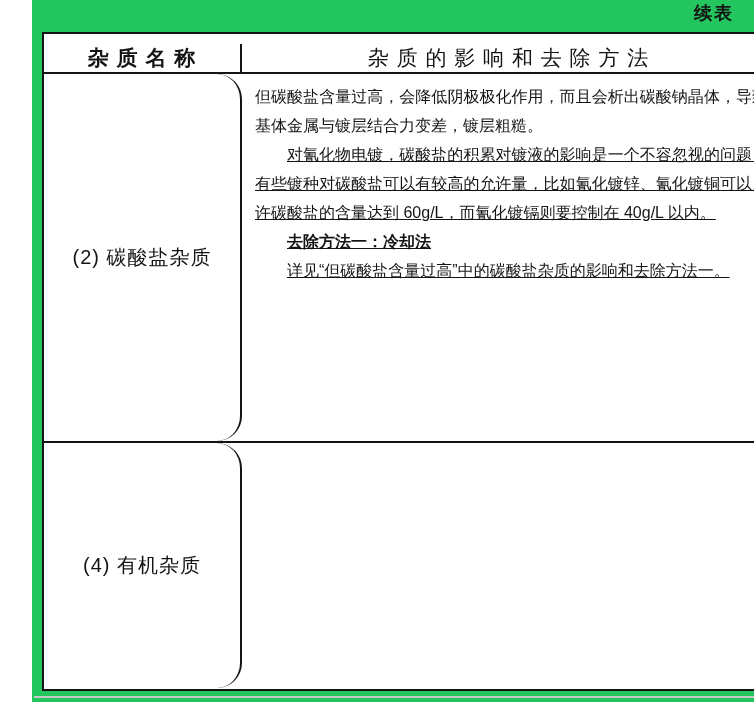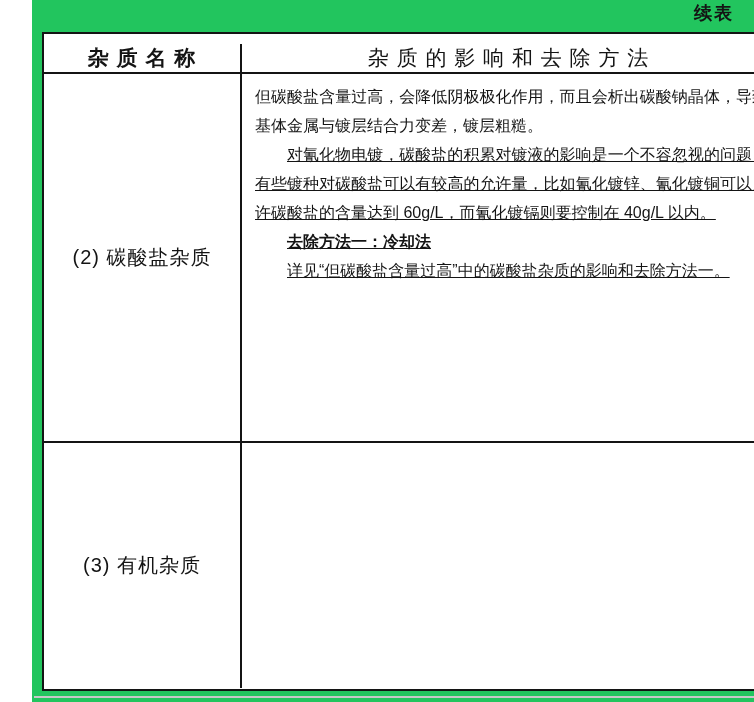--- a/index.html
+++ b/index.html
@@ -54,20 +54,21 @@
   .t-row:last-child { border-bottom: none; }
   .t-row.row-0 { height: 369px; }
   .t-row.row-1 { height: 245px; }
 
   .name-cell {
     width: 198px;
     border-right: 2px solid #141414;
     display: flex; align-items: center; justify-content: center;
     font-size: 20px; letter-spacing: 1px;
     white-space: nowrap;
+    border-radius: 25px;
   }
   .content-cell {
     flex: 1;
     padding: 8px 7px 0 13px;
     font-size: 16px;
     line-height: 29px;
     text-align: justify;
     overflow: hidden;
   }
   .content-cell p { margin: 0; }
@@ -99,21 +100,21 @@
         <div class="t-row row-0">
           <div class="name-cell">(2) 碳酸盐杂质</div>
           <div class="content-cell">
             <p class="">但碳酸盐含量过高，会降低阴极极化作用，而且会析出碳酸钠晶体，导致基体金属与镀层结合力变差，镀层粗糙。</p>
             <p class="indent ">对氰化物电镀，碳酸盐的积累对镀液的影响是一个不容忽视的问题，有些镀种对碳酸盐可以有较高的允许量，比如氰化镀锌、氰化镀铜可以允许碳酸盐的含量达到 60g/L，而氰化镀镉则要控制在 40g/L 以内。</p>
             <p class="indent bold">去除方法一：冷却法</p>
             <p class="indent ">详见“但碳酸盐含量过高”中的碳酸盐杂质的影响和去除方法一。</p>
           </div>
         </div>
         <div class="t-row row-1">
-          <div class="name-cell">(3) 有机杂质</div>
+          <div class="name-cell">(4) 有机杂质</div>
         </div>
       </div>
 
   </div>
 
   <div class="page-edge-line"></div>
 
 </div>
 
 </body></html>

